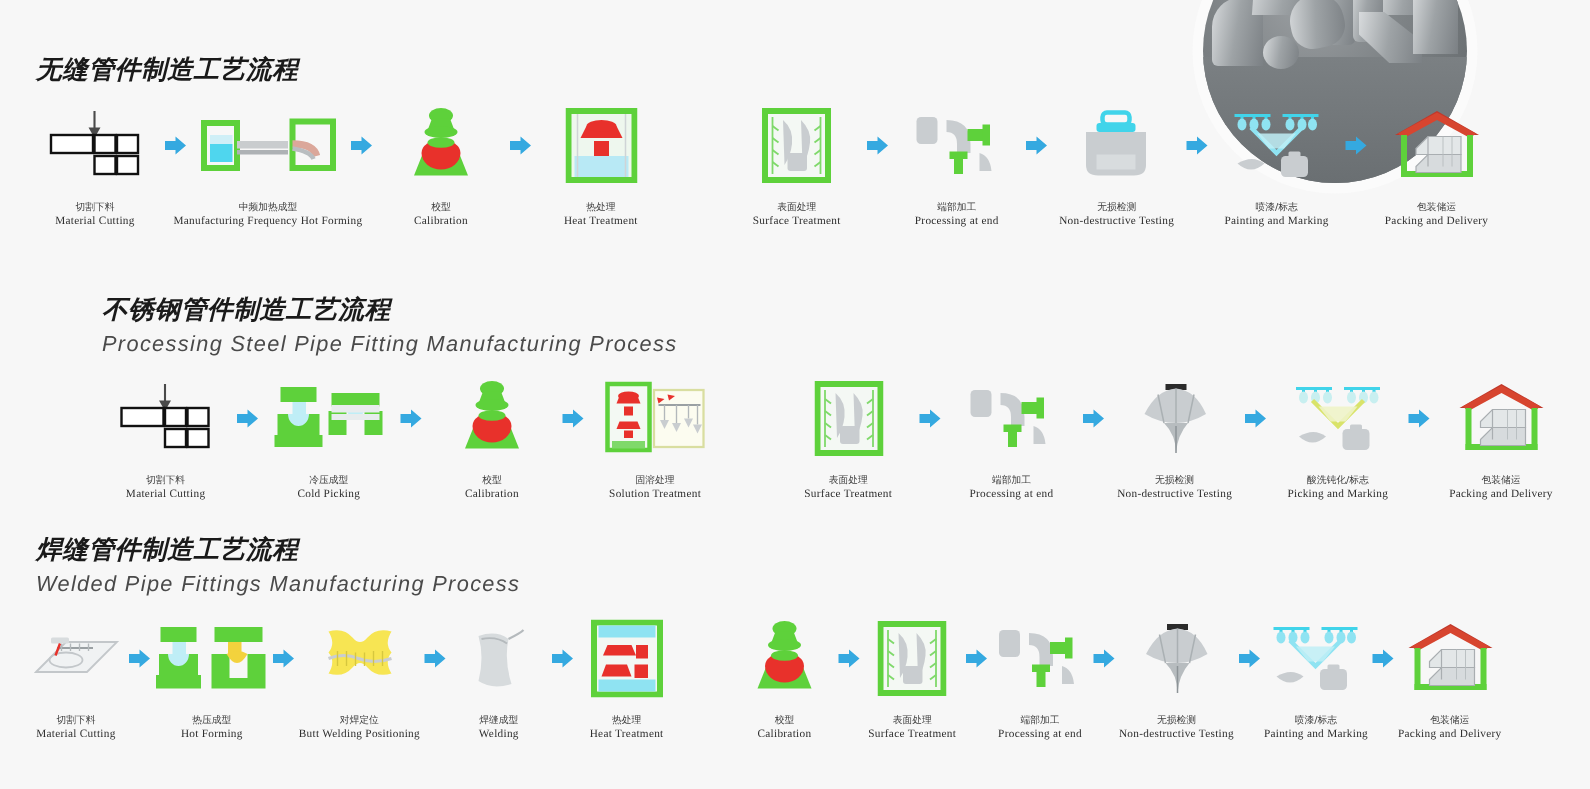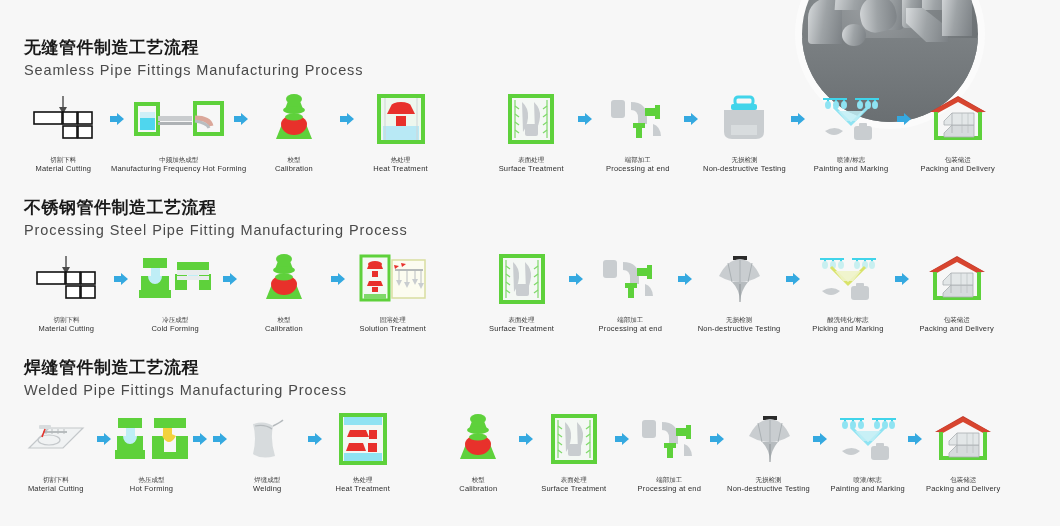--- a/index.html
+++ b/index.html
@@ -33,42 +33,42 @@
   .f7 { left: 40px; top: 78px; width: 24px; height: 22px; border-radius: 50%; }
   .f8 { left: 104px;top: 62px; width: 42px; height: 34px;
         background: linear-gradient(100deg,#d2d5d7,#9a9fa2 50%,#787d80);
         clip-path: polygon(0 0, 40% 0, 100% 58%, 100% 100%, 48% 100%, 0 44%);
         border-radius: 0; }
   .f9 { left: 140px;top: 40px; width: 30px; height: 50px; border-radius: 4px 4px 0 0; }
 
   
   .section { position: absolute; left: 0; width: 1060px; }
   .sec1 { top: 36px; }
-  .sec2 { top: 196px; }
+  .sec2 { top: 196px; padding-left: 44px; }
   .sec3 { top: 356px; }
 
-  .heading { padding-left: 24px; }
+  .heading { padding-left: 24px; font-style: italic; }
   .heading .cn {
     font-size: 17px; font-weight: bold; color: #1a1a1a;
     letter-spacing: 0.5px; line-height: 22px;
     font-family: "DejaVu Sans", "Liberation Sans", sans-serif;
   }
   .heading .en {
     font-size: 14.5px; color: #4a4a4a; line-height: 20px;
     letter-spacing: 0.9px; margin-top: 2px;
     font-family: "Liberation Sans", sans-serif;
   }
 
   .flow { display: flex; align-items: flex-start; padding: 10px 14px 0 14px; width: 1015px; }
   .step { display: flex; flex-direction: column; align-items: center; }
   .icon-box { height: 58px; display: flex; align-items: center; justify-content: center; position: relative; }
   .labels { margin-top: 8px; text-align: center; white-space: nowrap; }
   .labels .cn { font-size: 6.5px; color: #3c3c3c; line-height: 8px;
     font-family: "DejaVu Sans","Liberation Sans",sans-serif; }
-  .labels .en { font-size: 7.5px; color: #2e2e2e; line-height: 10px; letter-spacing: .2px; }
+  .labels .en { font-size: 7.5px; color: #2e2e2e; line-height: 10px; letter-spacing: .2px; font-family: Liberation Serif, serif; }
 
   
   .arrow { width: 20px; height: 58px; display: flex; align-items: center; justify-content: center; flex: none; }
   .arrow svg { display: block; }
   .spacer { flex: none; }
 </style>
 </head>
 <body>
 
 <div class="page">
@@ -82,21 +82,20 @@
     <div class="fitting f5"></div>
     <div class="fitting f6"></div>
     <div class="fitting f7"></div>
     <div class="fitting f8"></div>
     <div class="fitting f9"></div>
   </div>
 
   <div class="section sec1">
     <div class="heading">
       <div class="cn">无缝管件制造工艺流程</div>
-      <div class="en">Seamless Pipe Fittings Manufacturing Process</div>
     </div>
     <div class="flow" id="flow-0" style="padding-left: 20px;">
         <div class="step" style="width: 104px;">
           <div class="icon-box">
             <svg width="62" height="50" viewBox="0 0 62 50">
               <line x1="31" y1="2" x2="31" y2="16" stroke="#4a4a4a" stroke-width="1.4"></line>
               <polygon points="31,20 27,13 35,13" fill="#4a4a4a"></polygon>
               <rect x="2" y="18" width="28" height="12" fill="#fff" stroke="#111" stroke-width="1.6"></rect>
               <rect x="31" y="18" width="14" height="12" fill="#fff" stroke="#111" stroke-width="1.6"></rect>
               <rect x="46" y="18" width="14" height="12" fill="#fff" stroke="#111" stroke-width="1.6"></rect>
@@ -349,21 +348,21 @@
               <rect x="40" y="8" width="32" height="9" fill="#5ed13b"></rect>
               <rect x="38" y="20" width="12" height="16" fill="#5ed13b"></rect>
               <rect x="62" y="20" width="12" height="16" fill="#5ed13b"></rect>
               <path d="M50 20 q6 -6 12 0 q-6 10 -12 0 z" fill="#bfeef6"></path>
               <rect x="40" y="22" width="32" height="4" fill="#e8eced"></rect>
               <rect x="40" y="16" width="32" height="5" fill="#e8eced"></rect>
             </svg>
           </div>
           <div class="labels">
             <div class="cn">冷压成型</div>
-            <div class="en">Cold Forming</div>
+            <div class="en">Cold Picking</div>
           </div>
         </div>
         <div class="arrow">
           <svg width="16" height="16" viewBox="0 0 16 16">
             <path d="M1 5 h7 V2 l7 6 l-7 6 v-3 H1 z" fill="#35a9e0"></path>
           </svg>
         </div>
         <div class="step" style="width: 104px;">
           <div class="icon-box">
             <svg width="56" height="52" viewBox="0 0 56 52">
@@ -602,20 +601,40 @@
           <div class="labels">
             <div class="cn">热压成型</div>
             <div class="en">Hot Forming</div>
           </div>
         </div>
         <div class="arrow">
           <svg width="16" height="16" viewBox="0 0 16 16">
             <path d="M1 5 h7 V2 l7 6 l-7 6 v-3 H1 z" fill="#35a9e0"></path>
           </svg>
         </div>
+        <div class="step" style="width: 88px;">
+          <div class="icon-box">
+            <svg width="58" height="44" viewBox="0 0 58 44">
+              <path d="M8 4 q10 -3 16 4 q5 6 10 0 q6 -7 16 -4 q-5 8 0 14 q-5 6 0 14 q-10 3 -16 -4 q-5 -6 -10 0 q-6 7 -16 4 q5 -8 0 -14 q5 -6 0 -14 z" fill="#f7e553"></path>
+              <path d="M8 22 q10 -4 20 0 q10 4 22 0" fill="none" stroke="#c9cdd0" stroke-width="2"></path>
+              <g stroke="#d6c73e" stroke-width="0.9">
+                <path d="M14 17 v10"></path>
+                <path d="M20 17 v10"></path>
+                <path d="M26 18 v9"></path>
+                <path d="M32 18 v9"></path>
+                <path d="M38 17 v10"></path>
+                <path d="M44 17 v10"></path>
+              </g>
+            </svg>
+          </div>
+          <div class="labels">
+            <div class="cn">对焊定位</div>
+            <div class="en">Butt Welding Positioning</div>
+          </div>
+        </div>
         <div class="arrow">
           <svg width="16" height="16" viewBox="0 0 16 16">
             <path d="M1 5 h7 V2 l7 6 l-7 6 v-3 H1 z" fill="#35a9e0"></path>
           </svg>
         </div>
         <div class="step" style="width: 88px;">
           <div class="icon-box">
             <svg width="44" height="46" viewBox="0 0 44 46">
               <path d="M8 8 q12 -4 20 2 q-3 14 2 30 q-13 4 -22 -2 q4 -16 0 -30 z" fill="#d7dbdd"></path>
               <path d="M28 10 q8 -4 10 -6" fill="none" stroke="#b5babd" stroke-width="1.5"></path>

